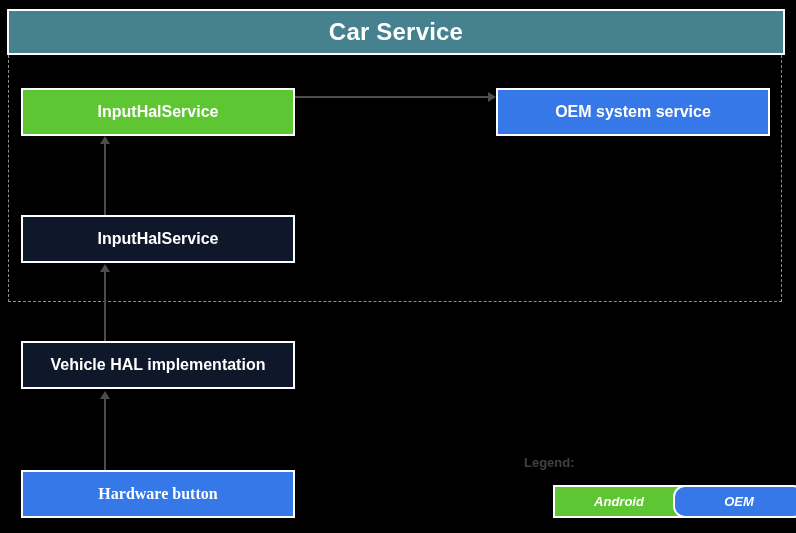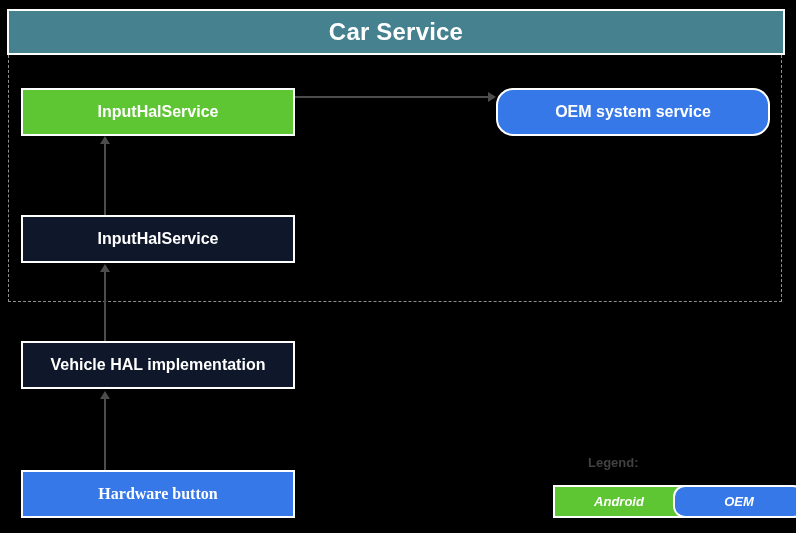--- a/index.html
+++ b/index.html
@@ -53,21 +53,21 @@
     font-weight: bold;
     display: flex;
     align-items: center;
     justify-content: center;
     text-align: center;
   }
   .node-android { background: #5ec632; }
   .node-oem     { background: #3678e8; }
 
   .n-car-input   { left: 21px;  top: 88px;  }
-  .n-oem-service { left: 496px; top: 88px; border-radius: 17px;  }
+  .n-oem-service { left: 496px; top: 88px;  }
   .n-input-hal   { left: 21px;  top: 215px; }
   .n-vehicle-hal { left: 21px;  top: 341px; }
   .n-hw-button   { left: 21px;  top: 470px; font-family: Liberation Serif, serif; }
 
   .vline {
     position: absolute;
     left: 104px;
     width: 2px;
     background: #4c4c4c;
   }
@@ -100,21 +100,21 @@
     left: 488px;
     top: 92px;
     width: 0; height: 0;
     border-top: 5px solid transparent;
     border-bottom: 5px solid transparent;
     border-left: 8px solid #4c4c4c;
   }
 
   .legend-label {
     position: absolute;
-    left: 588px;
+    left: 524px;
     top: 455px;
     color: #414141;
     font-size: 13px;
     font-weight: bold;
     text-align: center;
   }
   .legend-swatch {
     position: absolute;
     top: 485px;
     width: 132px;

